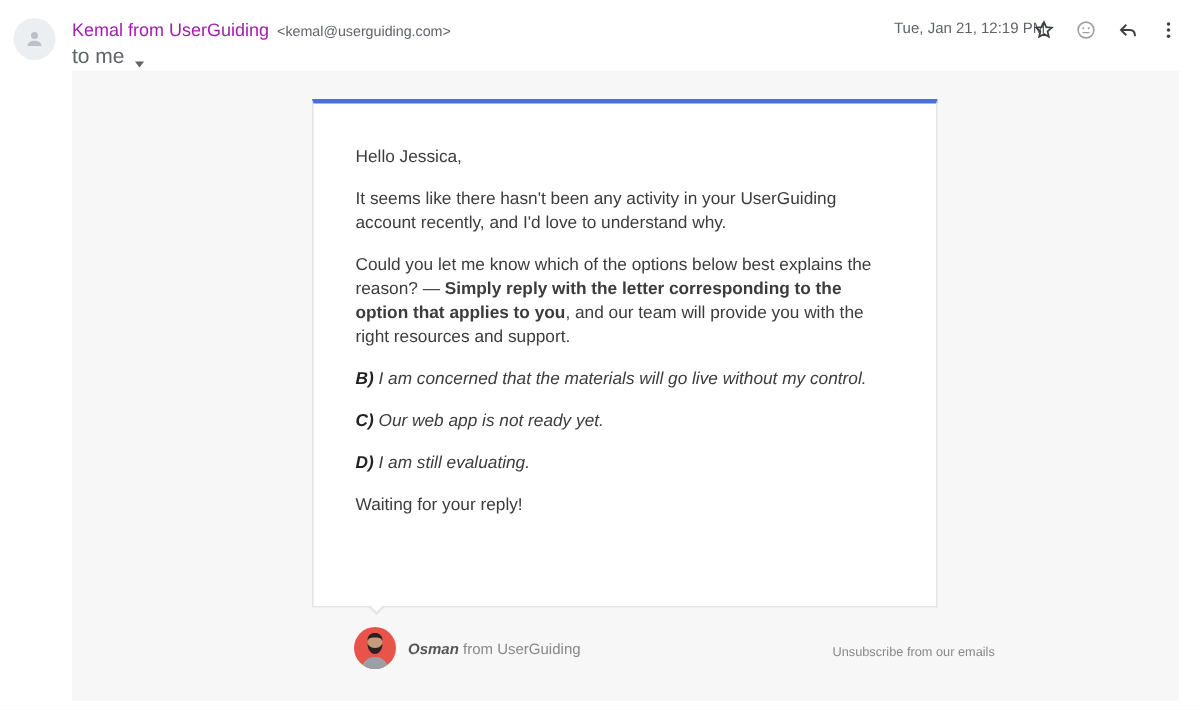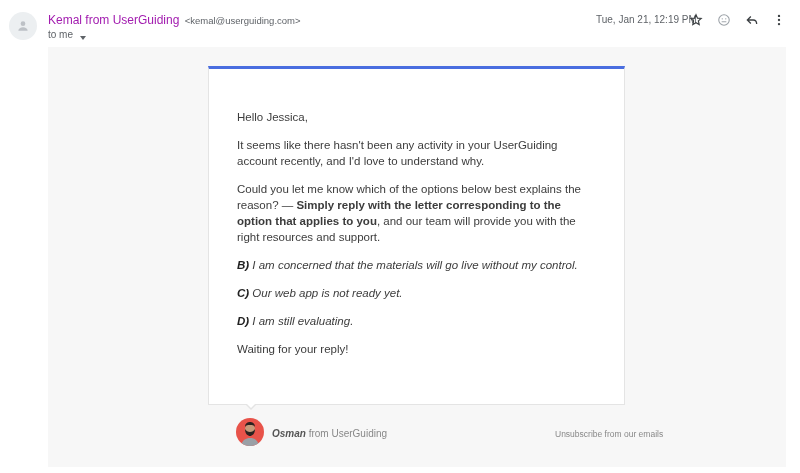--- a/index.html
+++ b/index.html
@@ -1,27 +1,27 @@
 <!DOCTYPE html>
 <html><head>
 <meta charset="utf-8">
 <style>
   html, body { margin:0; padding:0; }
   body { width:800px; height:473px; background:#ffffff; font-family:"Liberation Sans", sans-serif; position:relative; overflow:hidden; color:#222; }
   .avatar-generic { position:absolute; left:9px; top:12px; width:28px; height:28px; border-radius:50%; background:#eceff1; display:flex; align-items:center; justify-content:center; }
   .sender { position:absolute; left:48px; top:13px; font-size:12px; }
   .sender .name { font-weight:normal; color:#a21caf; }
   .sender .addr { font-size:9.5px; color:#5f6368; margin-left:2px; }
-  .to-me { position:absolute; left:48px; top:29px; font-size:10px; color:#5f6368; display:flex; align-items:flex-end; gap:4px; }
+  .to-me { position:absolute; left:48px; top:29px; font-size:14px; color:#5f6368; display:flex; align-items:flex-end; gap:4px; }
   .caret { width:0; height:0; border-left:3px solid transparent; border-right:3px solid transparent; border-top:4px solid #5f6368; margin-left:3px; margin-top:1px; }
   .date { position:absolute; left:596px; top:14px; font-size:10px; color:#5f6368; }
   .icon-btn { position:absolute; top:10px; width:20px; height:20px; display:flex; align-items:center; justify-content:center; cursor:pointer; }
   .grey { position:absolute; left:48px; top:47px; width:738px; height:420px; background:#f7f7f7; }
   .card { position:absolute; left:208px; top:66px; width:417px; height:339px; background:#fff; border:1px solid #e4e4e4; border-top:3px solid #4a6ee0; box-sizing:border-box; }
-  .card-inner { padding:28px 28px 0 28px; font-size:11.5px; line-height:16px; color:#3c3c3c;margin-top:12px; }
+  .card-inner { padding:28px 28px 0 28px; font-size:11.5px; line-height:16px; color:#3c3c3c; }
   .card-inner p { margin:0 0 12px 0; }
   .opt { font-style:italic; }
   .opt b { font-style:italic; font-weight:bold; color:#222; }
   .pointer { position:absolute; left:245px; top:404px; width:0; height:0; border-left:6px solid transparent; border-right:6px solid transparent; border-top:6px solid #e4e4e4; }
   .pointer-inner { position:absolute; left:246px; top:403px; width:0; height:0; border-left:5px solid transparent; border-right:5px solid transparent; border-top:5px solid #fff; }
   .author-av { position:absolute; left:236px; top:418px; width:28px; height:28px; border-radius:50%; background:#e8534a; overflow:hidden; }
   .author { position:absolute; left:272px; top:428px; font-size:10px; color:#888; }
   .author b { color:#555;font-style:italic; }
   .unsub { position:absolute; left:527px; top:429px; font-size:8.5px; color:#888; cursor:pointer;padding-left:28px; }
 </style>

